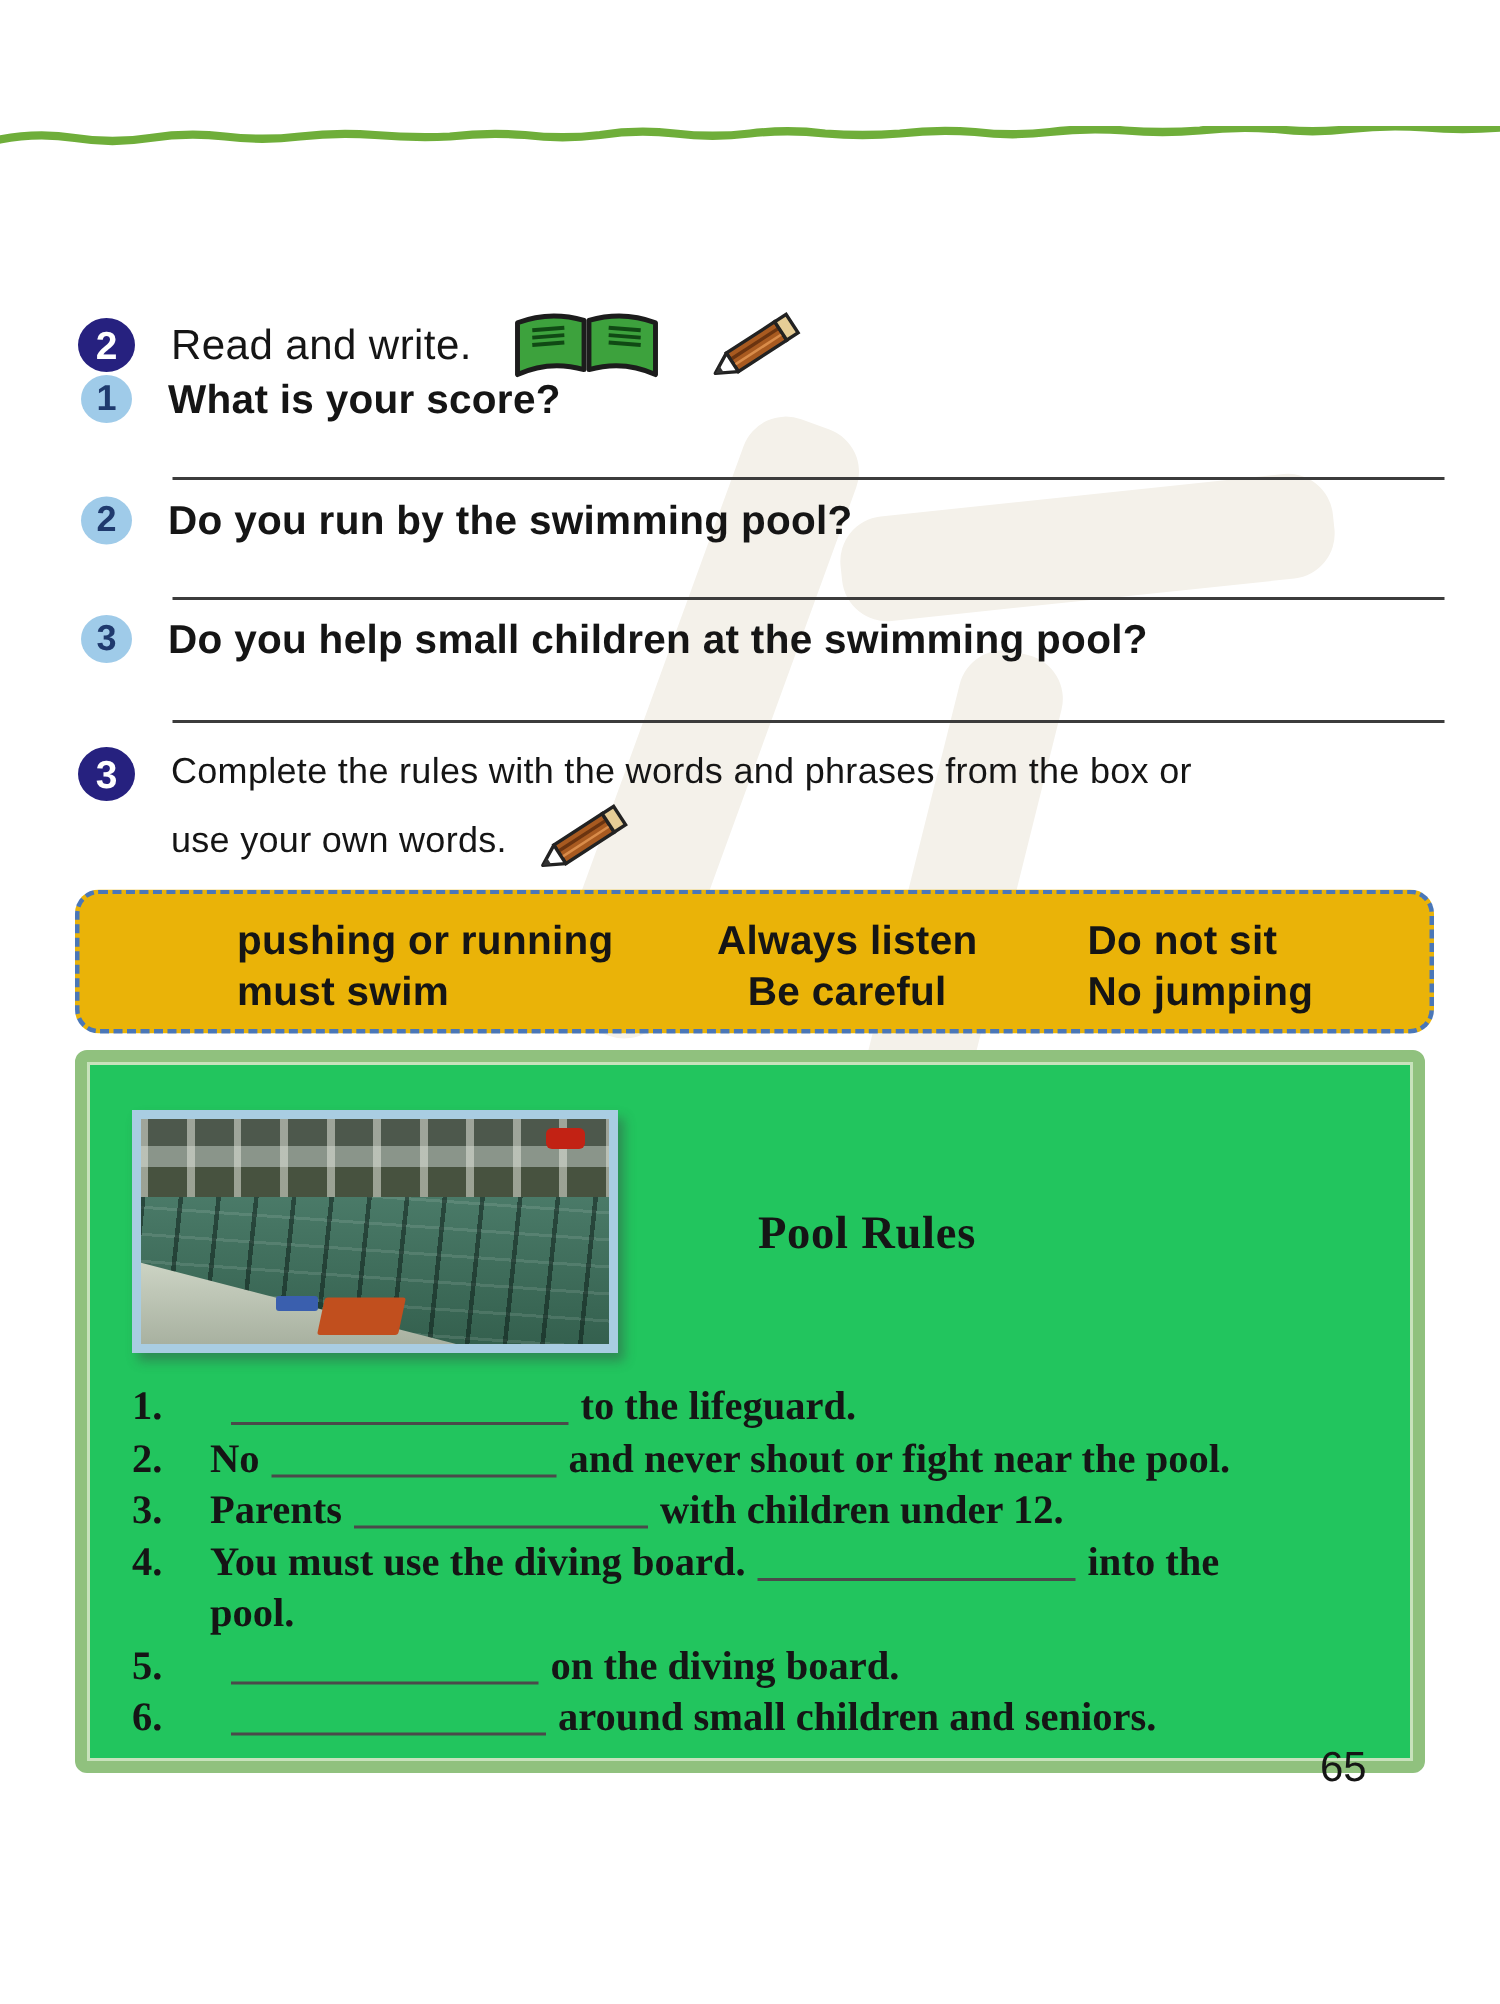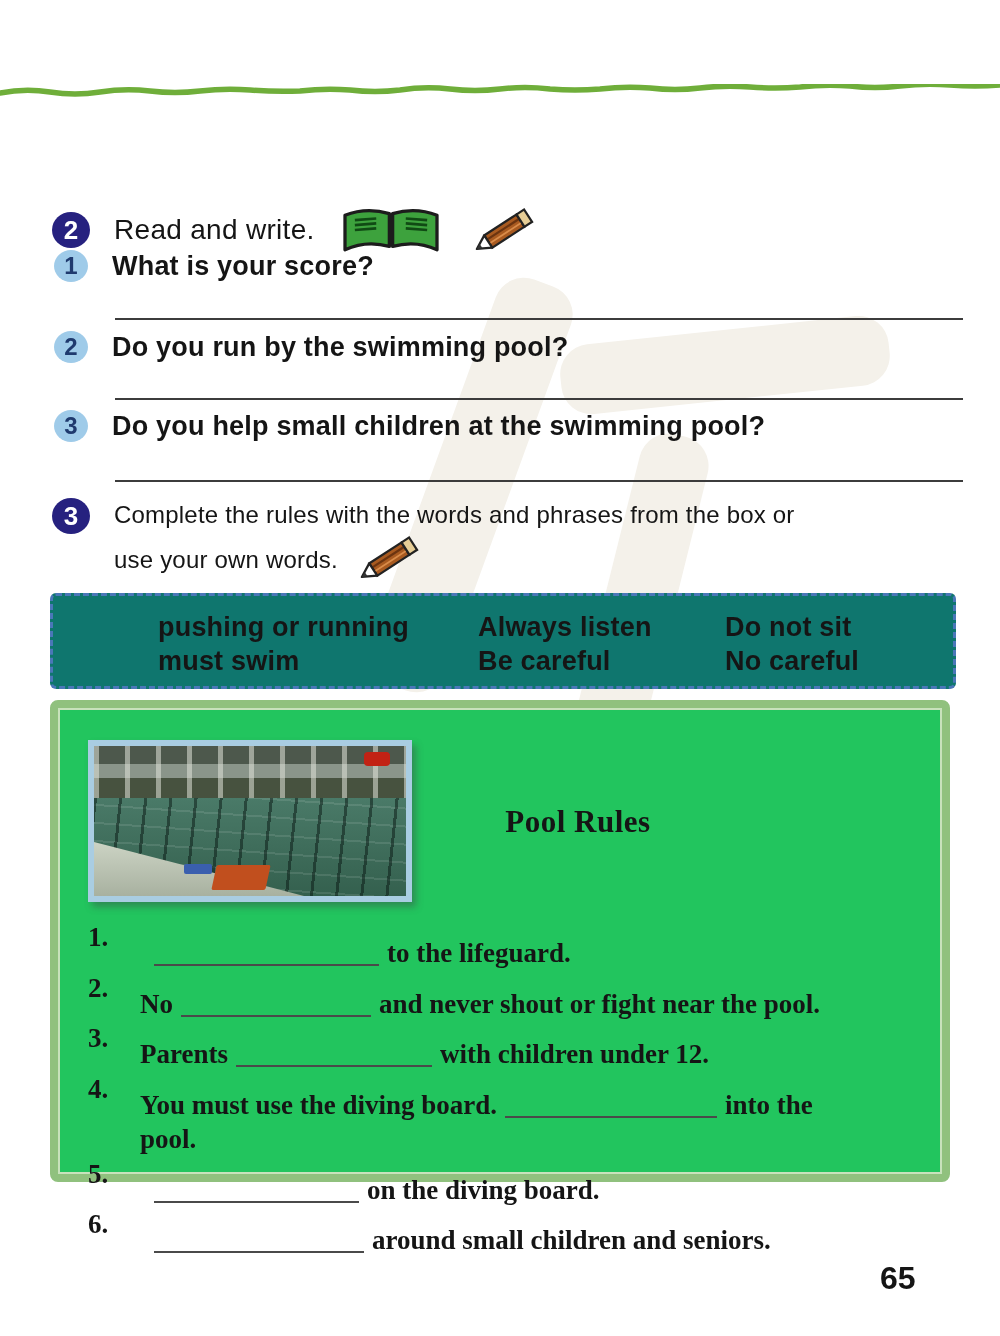--- a/index.html
+++ b/index.html
@@ -25,23 +25,23 @@
   .h-title{font-size:28px;font-weight:normal;letter-spacing:0.3px;}
   .q-text{font-size:27px;font-weight:bold;letter-spacing:0.2px;}
   .answer-line{position:absolute;left:115px;width:848px;height:0;
     border-bottom:2px solid #3c3c3c;z-index:1;}
   
   #ex3-row{position:absolute;left:52px;top:498px;display:flex;gap:24px;align-items:flex-start;}
   #ex3-text{font-size:24px;font-weight:normal;line-height:34px;letter-spacing:0.2px;}
   .inline-pencil{vertical-align:-16px;margin-left:14px;}
   
   #word-box{position:absolute;left:50px;top:593px;width:900px;height:90px;
-    background:#0f766e;border:3px dashed #4a77b8;border-radius:6px;z-index:1;}
+    background:#eab308;border:3px dashed #4a77b8;border-radius:16px;z-index:1;}
   .wb-col{position:absolute;top:14px;font-size:27px;font-weight:bold;line-height:34px;letter-spacing:0.2px;}
-  .wb-col1{left:105px;} .wb-col2{left:425px;} .wb-col3{left:672px;}
+  .wb-col1{left:105px;} .wb-col2{left:425px;text-align:center;} .wb-col3{left:672px;}
   
   #rules-box{position:absolute;left:50px;top:700px;width:884px;height:466px;
     background:#22c55e;border:8px solid #90c17e;border-radius:8px;z-index:1;
     box-shadow:inset 0 0 0 2px #c8e2bc;}
   
   #pool-photo{position:absolute;left:30px;top:32px;width:312px;height:150px;
     border:6px solid #a9cde2;background:#3c685a;overflow:hidden;
     box-shadow:4px 5px 7px rgba(60,70,70,0.45);}
   .pp-top{position:absolute;top:0;left:0;right:0;height:52px;
     background:repeating-linear-gradient(90deg,rgba(225,228,218,0.55) 0 5px,rgba(0,0,0,0) 5px 31px),
@@ -59,30 +59,30 @@
     background:#3a5fae;border-radius:2px;}
   .pp-sign{position:absolute;right:16px;top:6px;width:26px;height:14px;
     background:#c22214;border-radius:4px;}
   
   #pool-title{position:absolute;left:330px;top:96px;width:380px;text-align:center;
     font-family:"Liberation Serif",serif;font-weight:bold;font-size:31px;letter-spacing:0.5px;}
   #rules-list{position:absolute;left:30px;top:212px;right:14px;
     font-family:"Liberation Serif",serif;font-weight:bold;font-size:27px;line-height:34.5px;}
   .rule-row{display:flex;align-items:flex-start;}
   .rule-num{flex:0 0 52px;}
-  .rule-body{flex:1 1 auto;margin-top:16px;}
+  .rule-body{flex:1 1 auto;}
   .blank{display:inline-block;height:1em;border-bottom:2px solid #4a4a4a;
     vertical-align:-4px;margin:0 8px;}
   .b1{width:225px;margin-left:14px;} .b2{width:190px;} .b3{width:196px;}
   .b4{width:212px;} .b5{width:205px;margin-left:14px;} .b6{width:210px;margin-left:14px;}
   .wrap-line{display:block;}
   
   .book-svg{width:104px;height:46px;}
   .pencil-svg{width:76px;height:52px;}
-  #page-number{position:absolute;left:880px;top:1260px;font-size:32px;font-weight:bold;z-index:1;}
+  #page-number{position:absolute;left:880px;top:1162px;font-size:28px;font-weight:normal;z-index:1;}
 </style>
 </head>
 <body>
 
 <div id="page">
 
   <div class="wm wm1"></div>
   <div class="wm wm2"></div>
   <div class="wm wm3"></div>
   <div class="wm wm4"></div>
@@ -159,21 +159,21 @@
     <div class="wb-col wb-col1">
       <div>pushing or running</div>
       <div>must swim</div>
     </div>
     <div class="wb-col wb-col2">
       <div>Always listen</div>
       <div>Be careful</div>
     </div>
     <div class="wb-col wb-col3">
       <div>Do not sit</div>
-      <div>No careful</div>
+      <div>No jumping</div>
     </div>
   </div>
 
   <div id="rules-box">
     <div id="pool-photo">
       <div class="pp-top"></div>
       <div class="pp-water"></div>
       <div class="pp-deck"></div>
       <div class="pp-blue"></div>
       <div class="pp-orange"></div>

